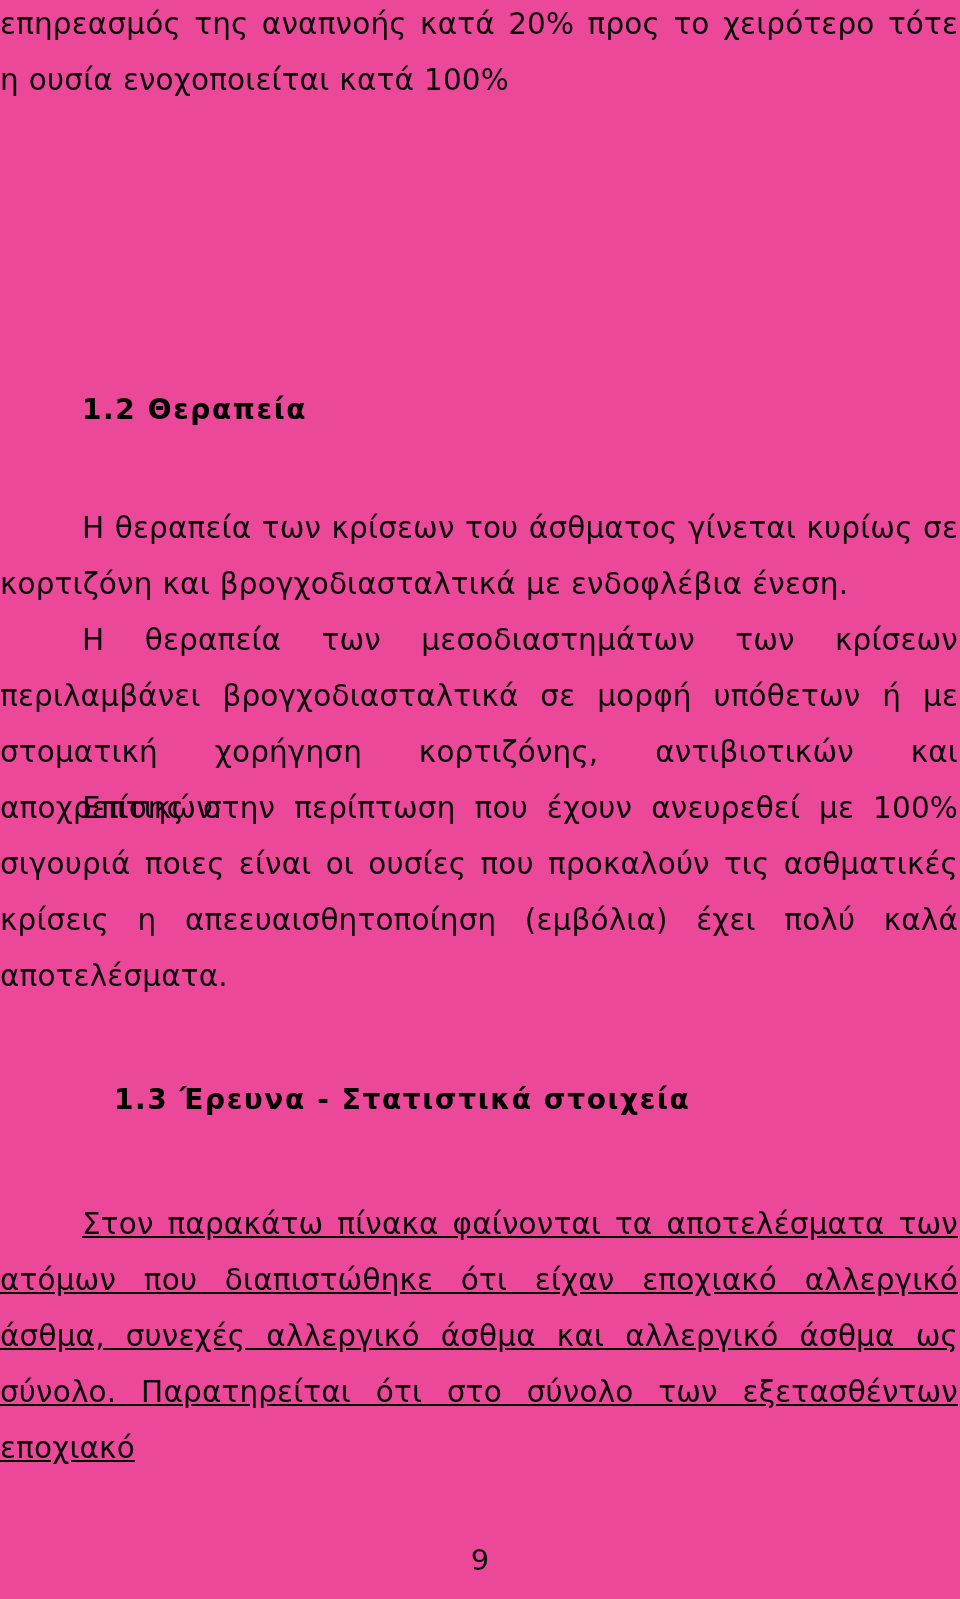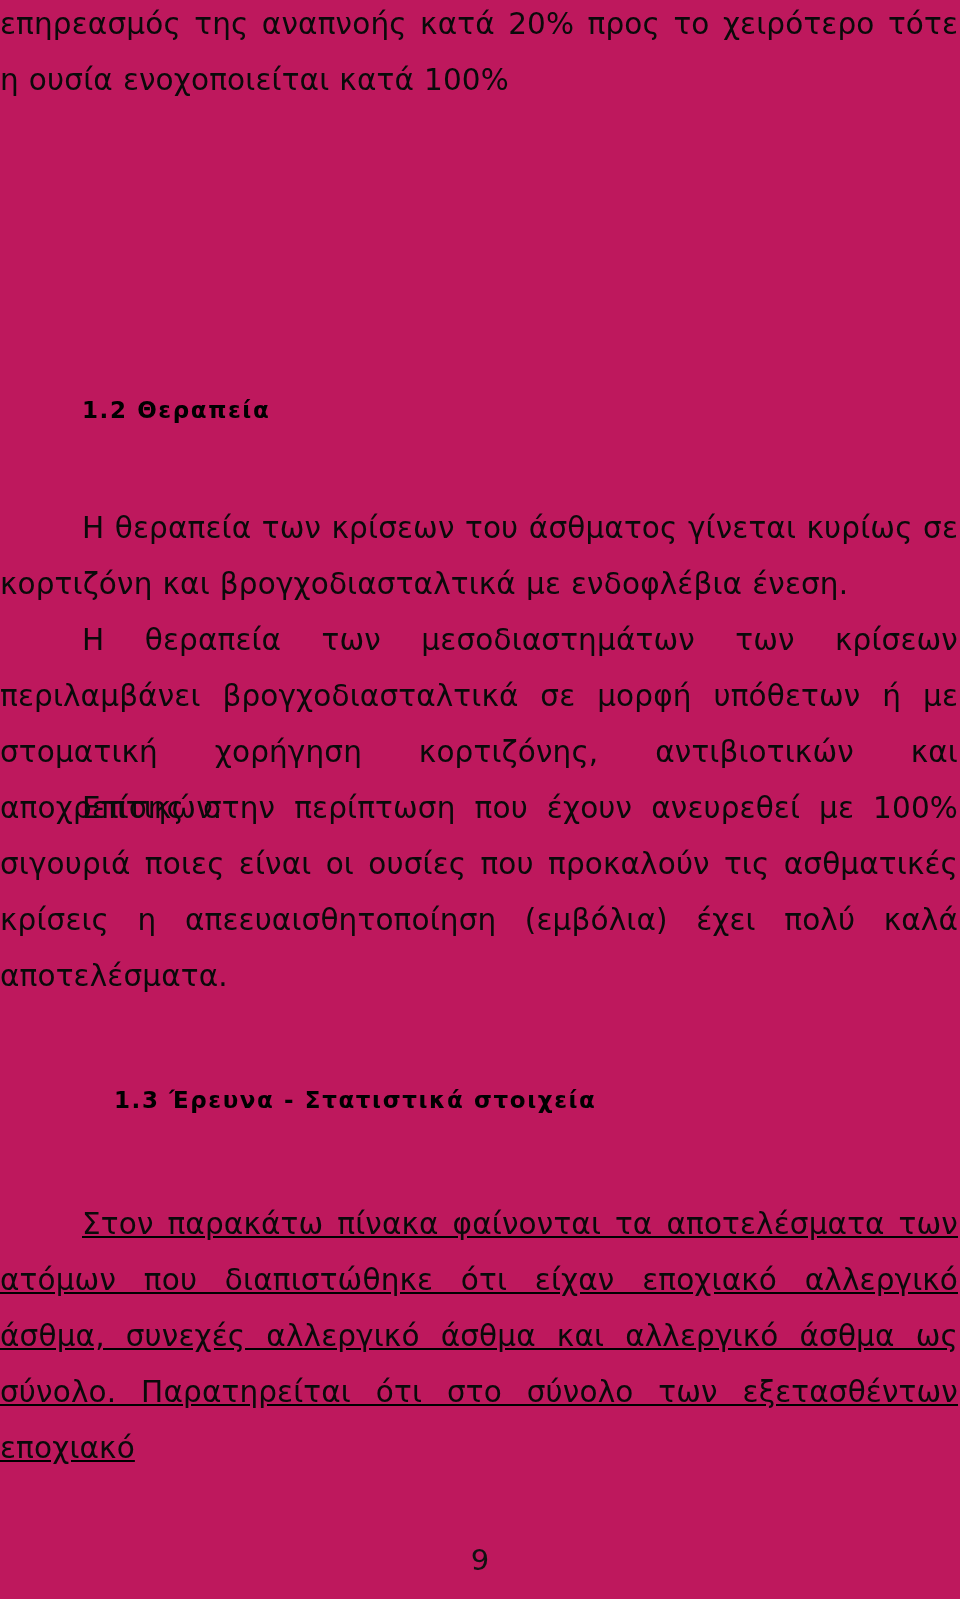--- a/index.html
+++ b/index.html
@@ -12,21 +12,21 @@
   body {
     font-family: "DejaVu Sans", "Liberation Sans", sans-serif;
     color: #000000;
     -webkit-font-smoothing: antialiased;
   }
 
   .page {
     position: relative;
     width: 960px;
     height: 1599px;
-    background: #be185d;
+    background: #ec4899;
     overflow: hidden;
     box-sizing: border-box;
   }
 
   .para {
     margin: 0;
     padding: 0;
     font-size: 29.5px;
     line-height: 56px;
     text-align: justify;
@@ -46,21 +46,21 @@
     text-indent: 82px;
   }
 
   .para.no-indent {
     text-indent: 0;
   }
 
   .heading {
     margin: 0;
     padding: 0;
-    font-size: 23px;
+    font-size: 28px;
     line-height: 56px;
     font-weight: 700;
     letter-spacing: 1.6px;
     color: #000000;
     padding-left: 82px;
     white-space: nowrap;
   }
 
   .page-number {
     position: absolute;

